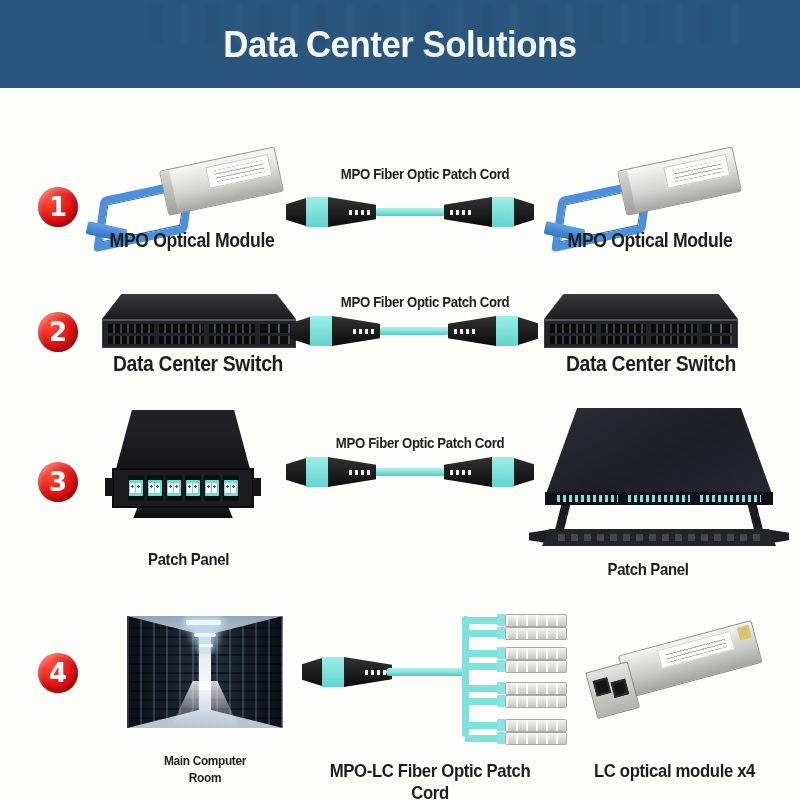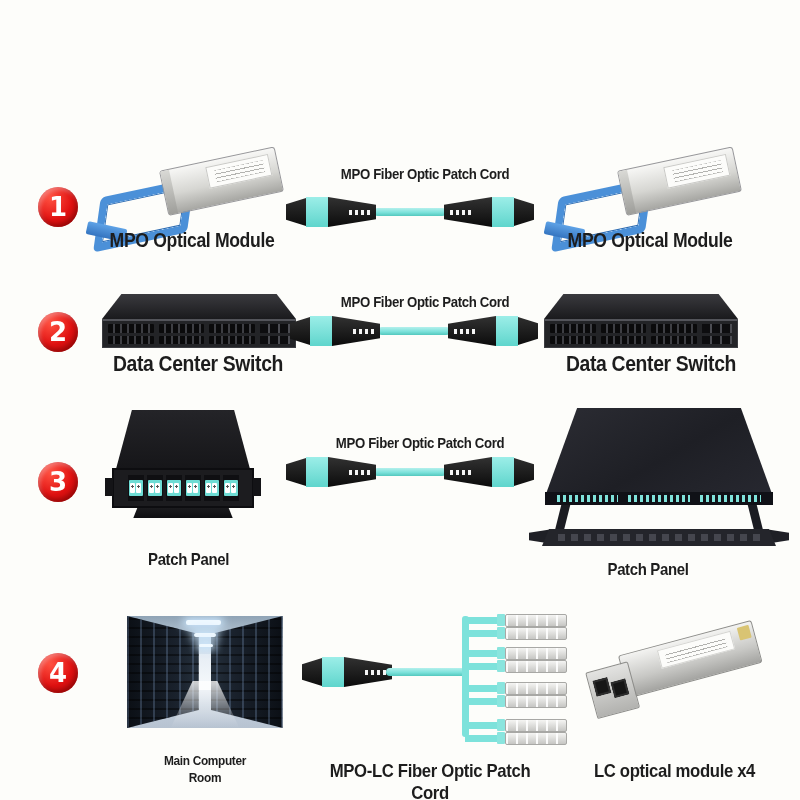--- a/index.html
+++ b/index.html
@@ -150,20 +150,24 @@
   .s-front{position:absolute;left:0;top:42px;width:42px;height:46px;border:1px solid #8d8d8a;
         border-radius:2px;background:linear-gradient(180deg,#e3e3e1,#b2b2af);}
   .s-port{position:absolute;width:15px;height:16px;background:#161616;box-shadow:inset 0 0 0 2px #2d2d2d;}
   .s-port.p1{left:4px;top:9px}.s-port.p2{left:21px;top:15px}
 </style>
 </head>
 <body>
 
 <div class="page">
 
+  <div class="header">
+    <div class="header-watermark"></div>
+    <div class="header-title">Data Center Solutions</div>
+  </div>
 
   <div class="badge" style="top:187px">1</div>
 
   <div class="qsfp" style="left:83px;top:158px">
     <div class="q-inner">
         <div class="q-bail"></div>
       <div class="q-tab"></div>
       <div class="q-body">
           <div class="q-label"></div>
         </div>

